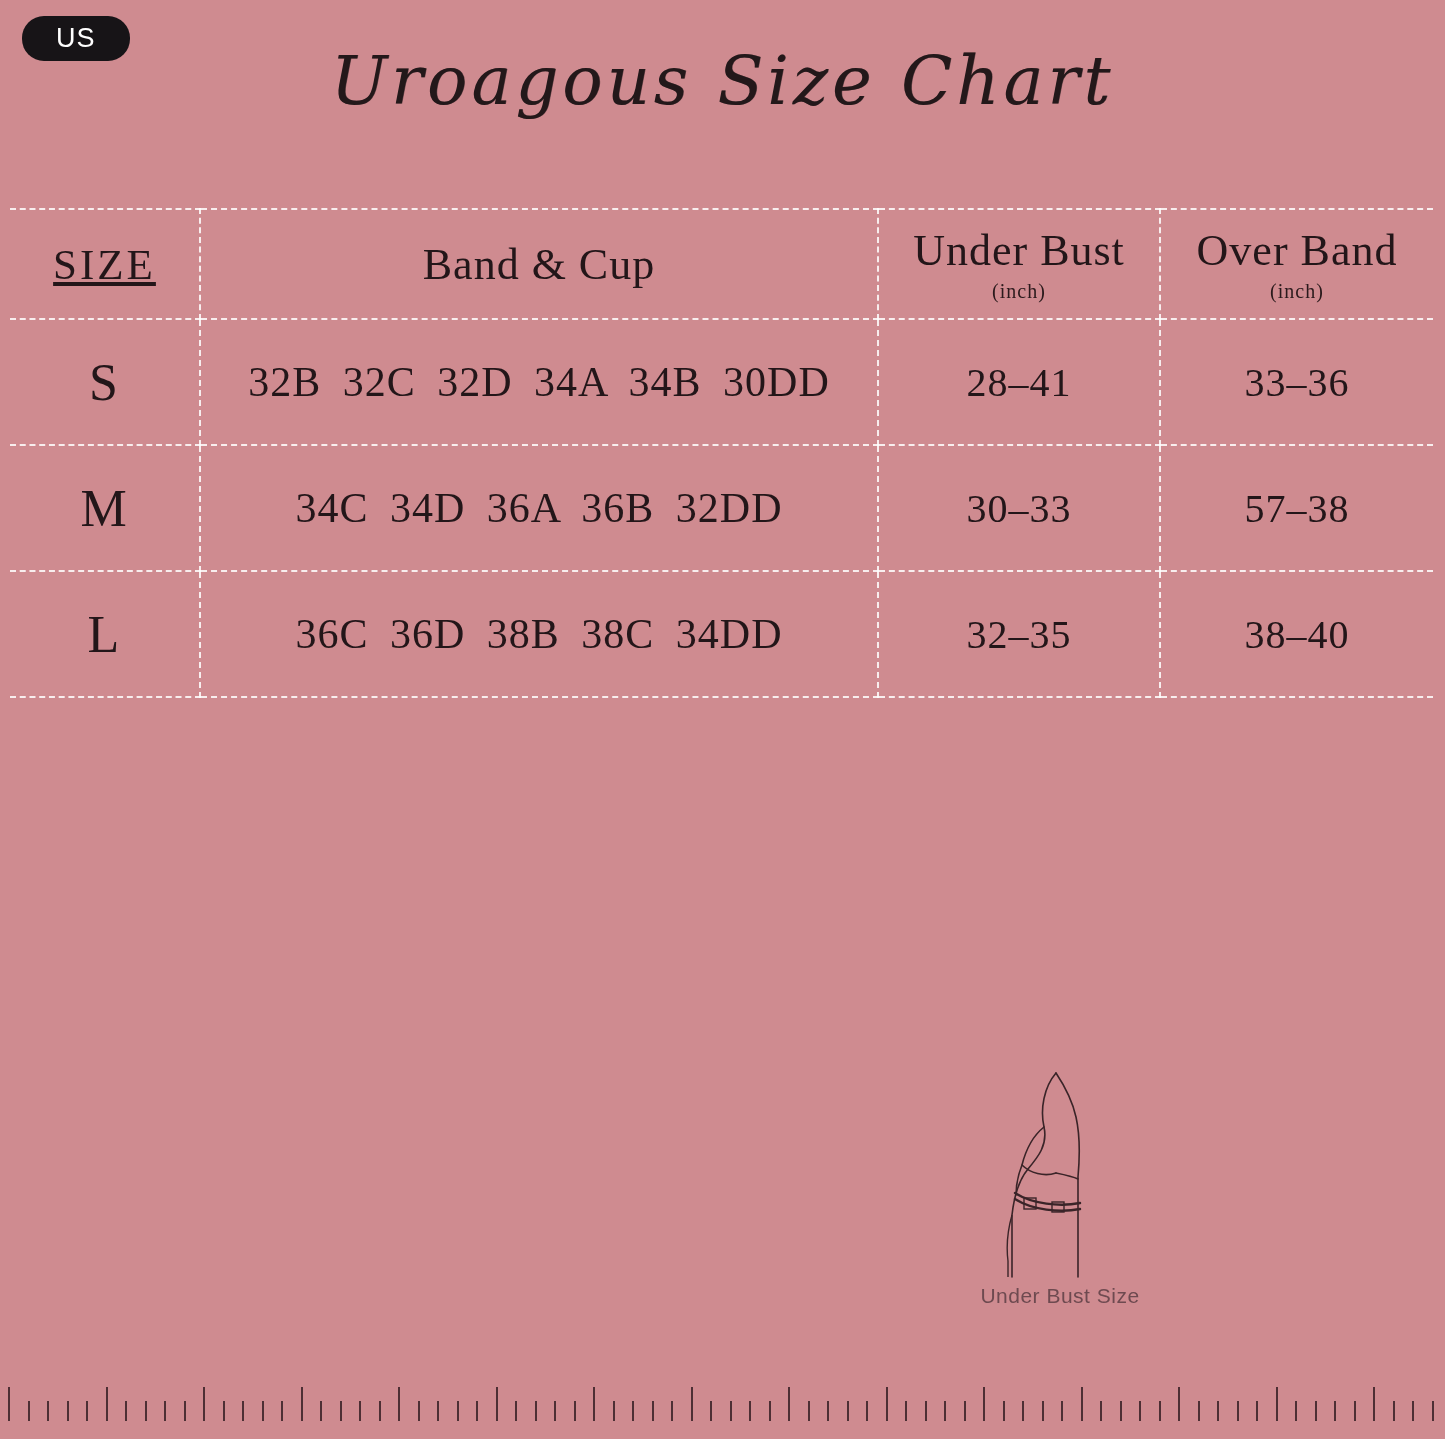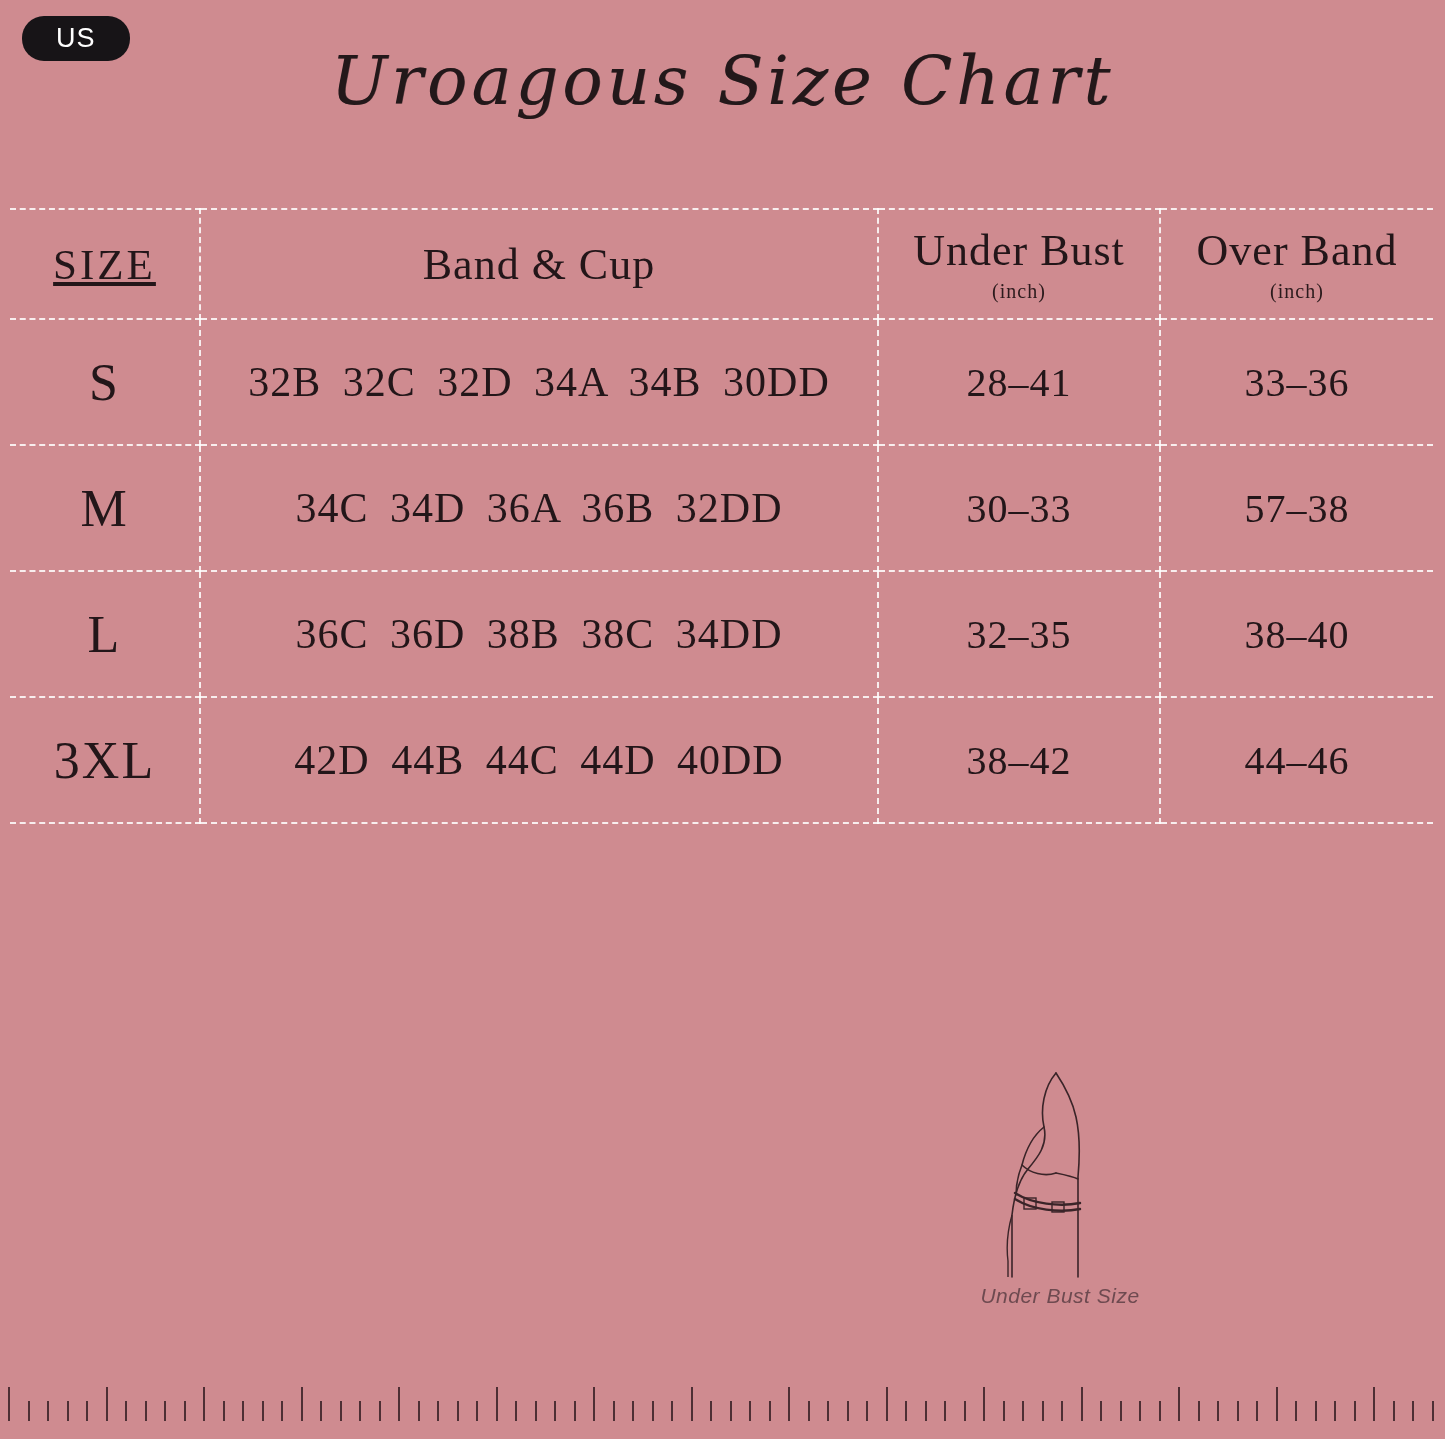--- a/index.html
+++ b/index.html
@@ -135,21 +135,20 @@
   }
   .figure.left  { left: 10px; }
   .figure.right { left: 230px; }
   .figure svg { display: block; margin: 0 auto; }
   .figure .caption {
     font-family: "Liberation Sans", sans-serif;
     font-size: 21px;
     color: #6e4a50;
     letter-spacing: 0.5px;
     margin-top: 4px;
-    font-style: italic;
   }
 
   
   .ruler {
     position: absolute;
     left: 0;
     bottom: 18px;
     width: 1445px;
     height: 60px;
   }
@@ -200,26 +199,20 @@
         <td class="size-cell">M</td>
         <td class="band-cell">34C 34D 36A 36B 32DD</td>
         <td class="meas-cell">30–33</td>
         <td class="meas-cell">57–38</td>
       </tr>
       <tr>
         <td class="size-cell">L</td>
         <td class="band-cell">36C 36D 38B 38C 34DD</td>
         <td class="meas-cell">32–35</td>
         <td class="meas-cell">38–40</td>
-      </tr>
-      <tr>
-        <td class="size-cell">3XL</td>
-        <td class="band-cell">42D 44B 44C 44D 40DD</td>
-        <td class="meas-cell">38–42</td>
-        <td class="meas-cell">44–46</td>
       </tr>
     </tbody>
   </table>
 </div>
 
 <div class="figures">
 
   <div class="figure left">
     <svg width="200" height="215" viewBox="0 0 200 215">
       <g fill="none" stroke="#3a2428" stroke-width="1.6" stroke-linecap="round" stroke-linejoin="round">

